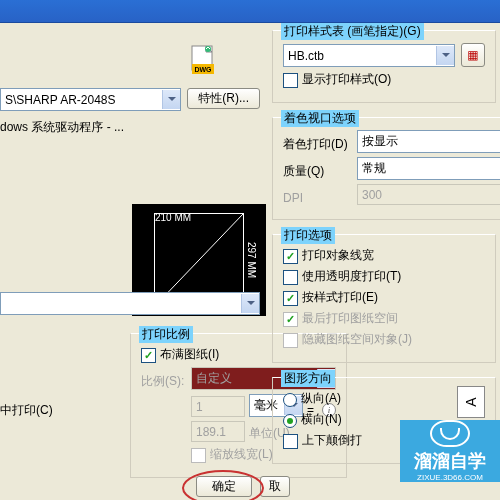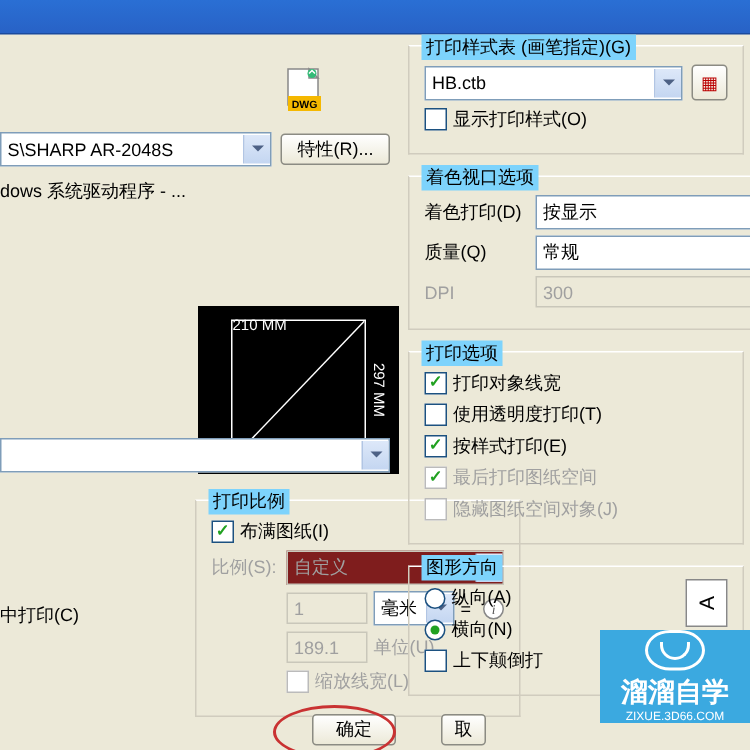--- a/index.html
+++ b/index.html
@@ -17,21 +17,21 @@
 .grp{border:1px solid #D0CCBE;border-top:1px solid #fff;padding:8px 10px 10px;position:relative;margin:0}
 .grp-title{position:absolute;top:-8px;left:8px;background:#7dd3fc;padding:0 3px;font-size:12px}
 .disabled{color:#A0A0A0}
 .input{border:1px solid #7F9DB9;background:#fff;height:19px;padding:0 4px;font-size:12px}
 .input.dis{background:#ECE9D8;border-color:#C9C7BA;color:#A0A0A0}
 .preview{background:#000;width:134px;height:112px;position:absolute;left:132px;top:116px;display:flex;align-items:center;justify-content:center}
 .sheet{border:1px solid #fff;width:88px;height:92px;position:relative}
 .sheet .diag{position:absolute;left:0;top:0;width:100%;height:100%}
 .lbl-top{position:absolute;top:-2px;left:0;width:100%;color:#fff;font-size:10px}
 .lbl-side{position:absolute;right:-14px;top:50%;transform:translateY(-50%) rotate(0);color:#fff;font-size:10px;writing-mode:vertical-lr}
-.row{display:flex;align-items:center;margin:4px 0}
+.row{display:flex;align-items:flex-end;margin:4px 0}
 .info-btn{width:12px;height:12px;border:1px solid #888;border-radius:50%;background:#fff;color:#555;font-size:9px;display:inline-flex;align-items:center;justify-content:center;margin-left:4px;font-style:italic;font-family:serif}
 .oval{position:absolute;left:182px;top:470px;width:78px;height:32px;border:2px solid #C93232;border-radius:50%;pointer-events:none}
 .watermark{position:absolute;right:0;bottom:18px;width:100px;height:62px;background:#3BA9E0;display:flex;flex-direction:column;align-items:center;justify-content:center;color:#fff;font-size:10px}
 .wm-logo{width:36px;height:26px;border:2px solid #fff;border-radius:50%/60%;margin-bottom:2px;position:relative}
 .wm-logo::after{content:"";position:absolute;left:8px;top:6px;width:16px;height:10px;border:2px solid #fff;border-top:none;border-radius:0 0 10px 10px}
 .icon-a{width:26px;height:30px;border:1px solid #888;background:#fff;display:flex;align-items:center;justify-content:center;font-size:14px}
 .left-col{position:absolute;left:0;top:88px;width:268px}
 .right-col{position:absolute;left:272px;top:30px;width:224px}
 .style-icon{width:22px;height:22px;border:1px solid #8B8B83;background:linear-gradient(#fff,#ECE9D8);display:flex;align-items:center;justify-content:center;font-size:12px;color:#b00;border-radius:3px}
 .clip{overflow:hidden;white-space:nowrap}
@@ -46,21 +46,21 @@
       <rect x="6" y="2" width="20" height="24" fill="#fff" stroke="#888"></rect>
       <path d="M20 2 L26 8 L20 8 Z" fill="#cce" stroke="#888"></path>
       <rect x="6" y="20" width="22" height="10" fill="#F5B800"></rect>
       <text x="17" y="28" font-size="7" text-anchor="middle" fill="#000" font-weight="bold">DWG</text>
       <circle cx="22" cy="5" r="3" fill="#3b7"></circle>
       <path d="M20 5 L22 3 L24 5" stroke="#fff" fill="none"></path>
     </svg>
 </div>
 
 <div class="left-col">
-  <div style="display:flex;gap:6px;align-items:center;padding:0 8px 0 0">
+  <div style="display:flex;gap:6px;align-items:flex-start;padding:0 8px 0 0">
     <div class="dropdown clip" style="flex:1">
         <span class="txt">S\SHARP AR-2048S</span>
         <span class="arrow"></span>
       </div>
     <button class="btn">特性(R)...</button>
   </div>
   <div class="clip" style="padding:8px 0 0 0">dows 系统驱动程序 - ...</div>
 
   <div class="preview">
     <div class="sheet">
@@ -191,21 +191,21 @@
             <span>上下颠倒打</span>
           </div>
       </div>
       <div class="icon-a">
           <span style="transform:rotate(-90deg);display:block">A</span>
         </div>
     </div>
   </fieldset>
 </div>
 
-<div style="position:absolute;left:208px;top:476px;display:flex;gap:30px">
+<div style="position:absolute;left:196px;top:476px;display:flex;gap:8px">
   <button class="btn" style="width:56px">确定</button>
   <button class="btn" style="width:30px">取</button>
 </div>
 <div class="oval"></div>
 
 <div class="watermark">
   <div class="wm-logo"></div>
   <div style="font-size:18px;font-weight:bold">溜溜自学</div>
   <div style="font-size:8px">ZIXUE.3D66.COM</div>
 </div>

